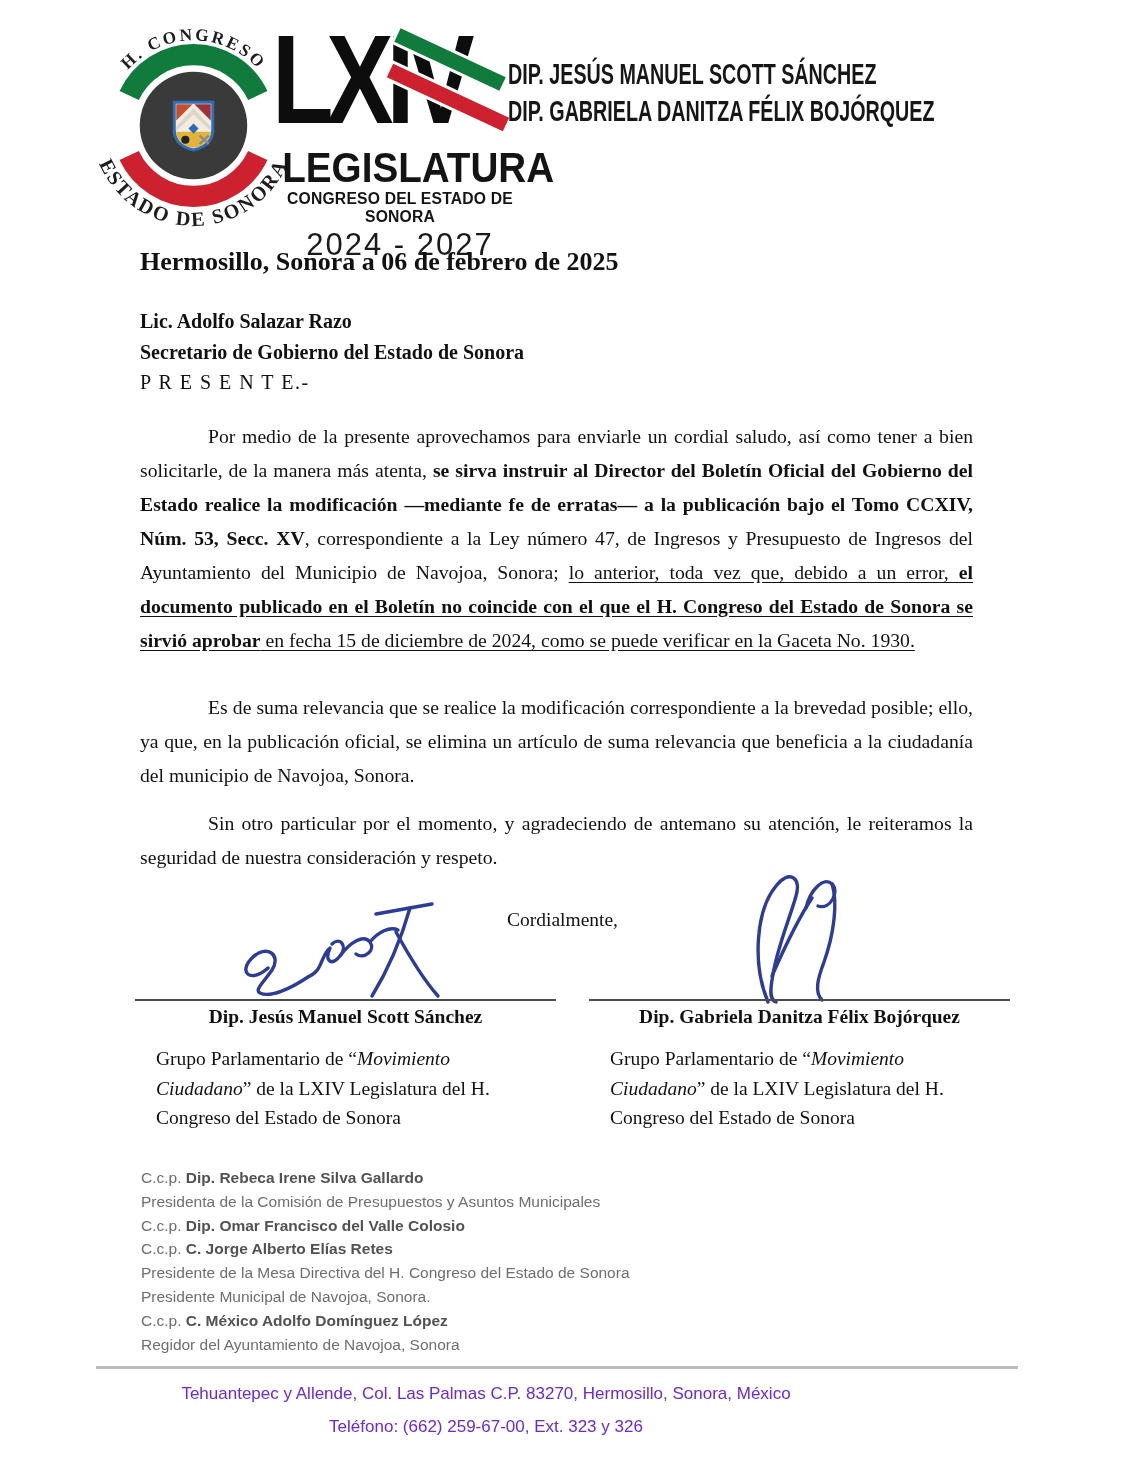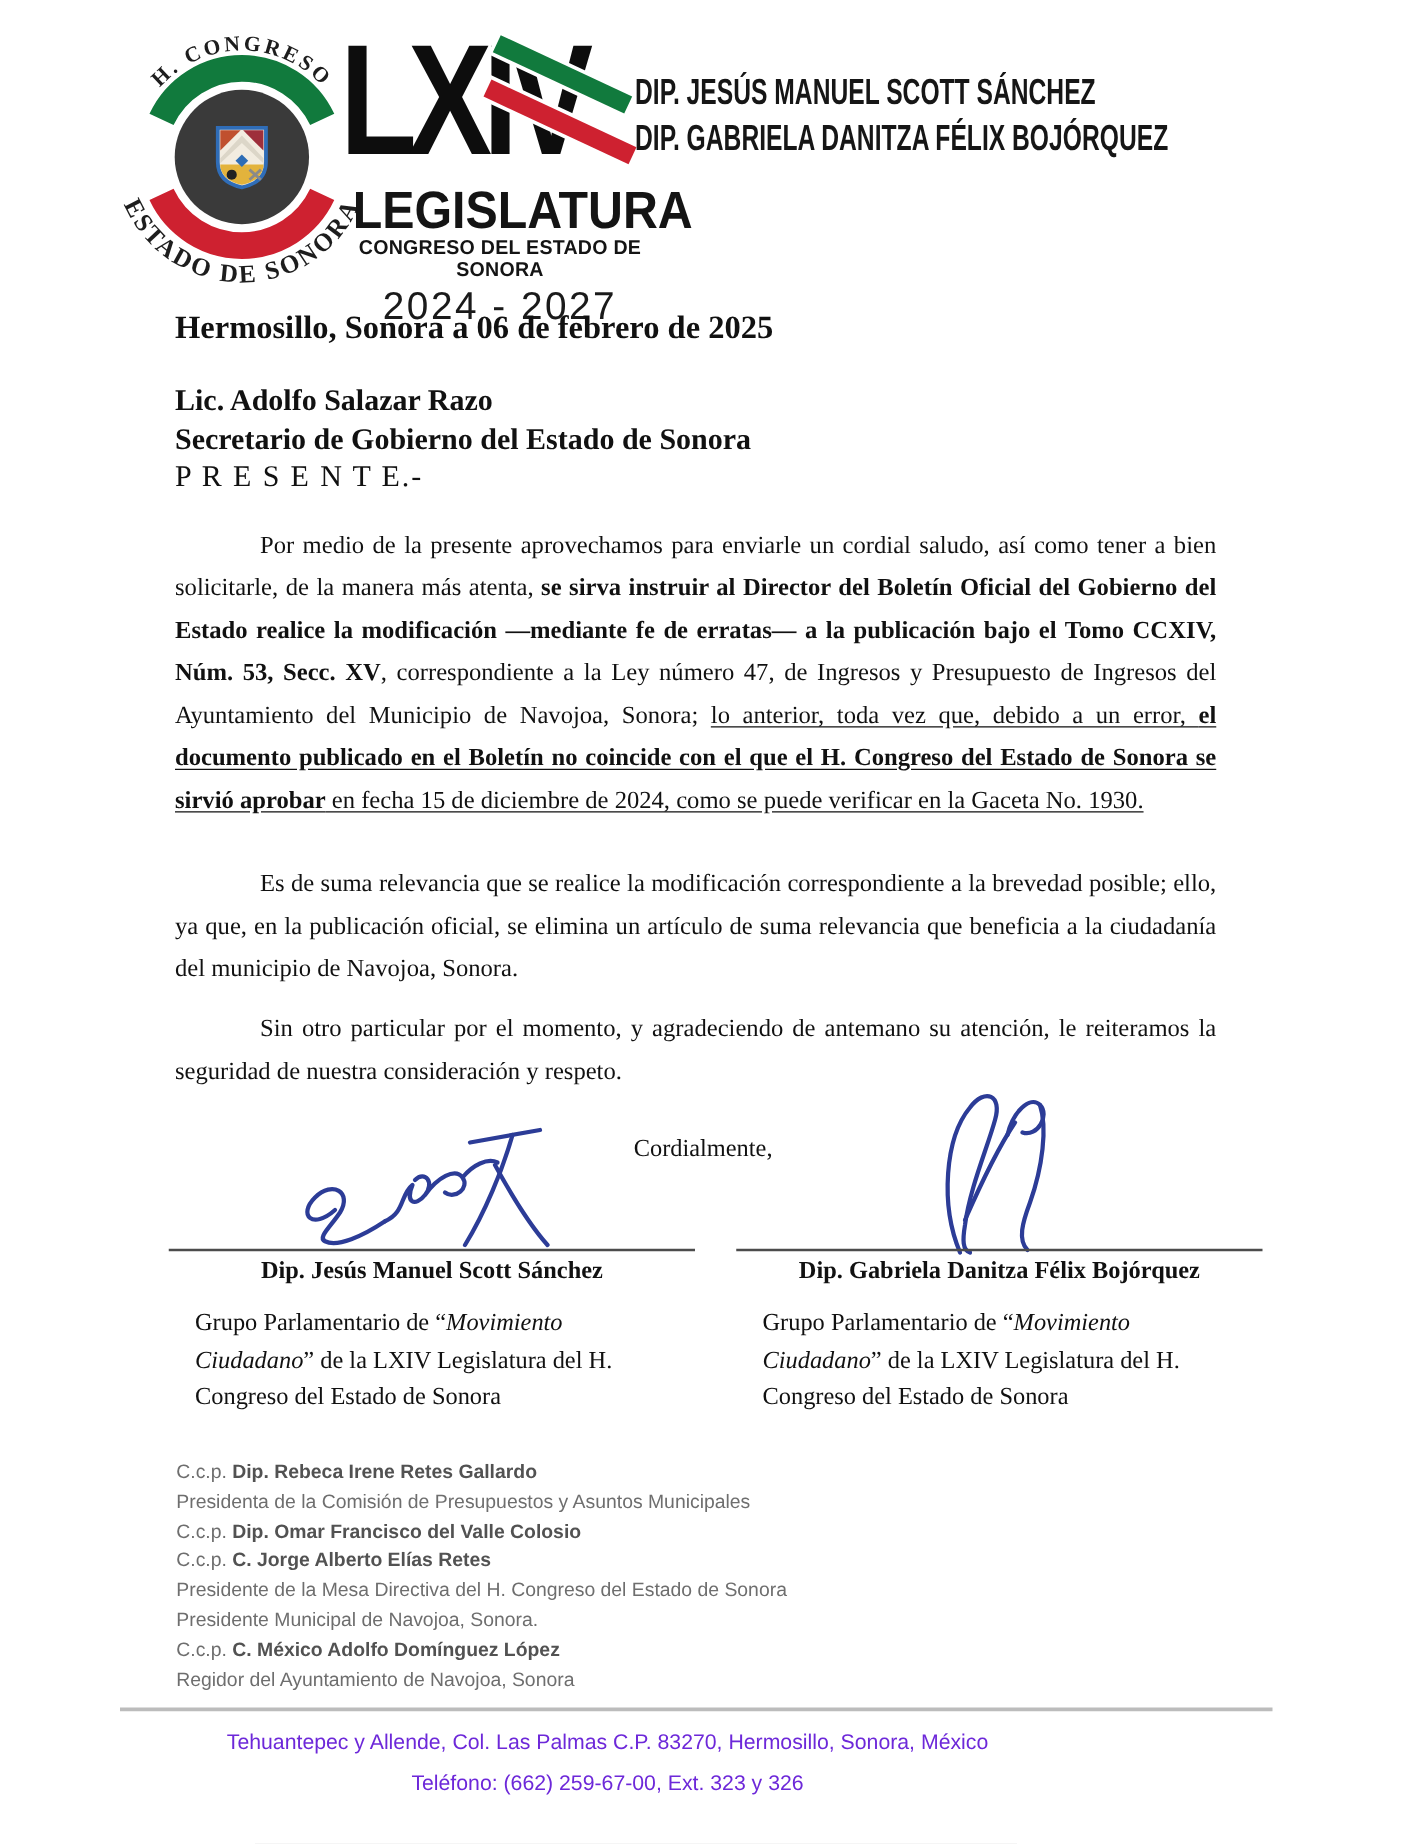--- a/index.html
+++ b/index.html
@@ -21,21 +21,21 @@
             color:#141414;letter-spacing:0.2px;transform:scaleX(0.98);}
   .period{font-family:"Liberation Sans",sans-serif;font-weight:400;font-size:31px;line-height:38px;
           color:#1a1a1a;letter-spacing:2px;}
   .deputies{position:absolute;left:508px;top:56px;}
   .deputy{font-family:"Liberation Sans",sans-serif;font-weight:700;font-size:29px;line-height:37px;
           color:#161616;white-space:nowrap;transform:scaleX(0.68);transform-origin:left center;}
 
   
   .dateline{position:absolute;left:140px;top:247px;width:822px;
             font-weight:700;font-size:26px;}
-  .recipient{position:absolute;left:140px;top:306px;font-size:24px;line-height:30.5px;}
+  .recipient{position:absolute;left:140px;top:306px;font-size:20px;line-height:30.5px;}
   .recipient .rname,.recipient .rtitle{font-weight:700;}
   .recipient .presente{font-weight:400;letter-spacing:1.5px;}
   .para{position:absolute;left:140px;width:833px;font-size:19.7px;line-height:34px;
         text-align:justify;text-indent:68px;}
   .p1{top:419px;} .p2{top:690px;} .p3{top:806px;}
   .b{font-weight:700;}
   .u{text-decoration:underline;text-underline-offset:3px;}
   .closing{position:absolute;left:0;top:909px;width:1125px;text-align:center;font-size:19.5px;}
 
   
@@ -147,21 +147,21 @@
   <div class="sigline sigline-left"></div>
   <div class="sigline sigline-right"></div>
 
   <div class="sig-name sig-name-left">Dip. Jesús Manuel Scott Sánchez</div>
   <div class="sig-name sig-name-right">Dip. Gabriela Danitza Félix Bojórquez</div>
 
   <div class="sig-group sig-group-left"><span>Grupo Parlamentario de “</span><span class="it">Movimiento Ciudadano</span><span>” de la LXIV Legislatura del H. Congreso del Estado de Sonora</span></div>
   <div class="sig-group sig-group-right"><span>Grupo Parlamentario de “</span><span class="it">Movimiento Ciudadano</span><span>” de la LXIV Legislatura del H. Congreso del Estado de Sonora</span></div>
 
   <div class="ccp">
-    <div><span class="ccp-label">C.c.p.</span> <span class="ccp-name">Dip. Rebeca Irene Retes Gallardo</span></div>
+    <div><span class="ccp-label">C.c.p.</span> <span class="ccp-name">Dip. Rebeca Irene Silva Gallardo</span></div>
     <div>Presidenta de la Comisión de Presupuestos y Asuntos Municipales</div>
     <div><span class="ccp-label">C.c.p.</span> <span class="ccp-name">Dip. Omar Francisco del Valle Colosio</span></div>
     <div><span class="ccp-label">C.c.p.</span> <span class="ccp-name">C. Jorge Alberto Elías Retes</span></div>
     <div>Presidente de la Mesa Directiva del H. Congreso del Estado de Sonora</div>
     <div>Presidente Municipal de Navojoa, Sonora.</div>
     <div><span class="ccp-label">C.c.p.</span> <span class="ccp-name">C. México Adolfo Domínguez López</span></div>
     <div>Regidor del Ayuntamiento de Navojoa, Sonora</div>
   </div>
 
   <div class="footer-rule"></div>

